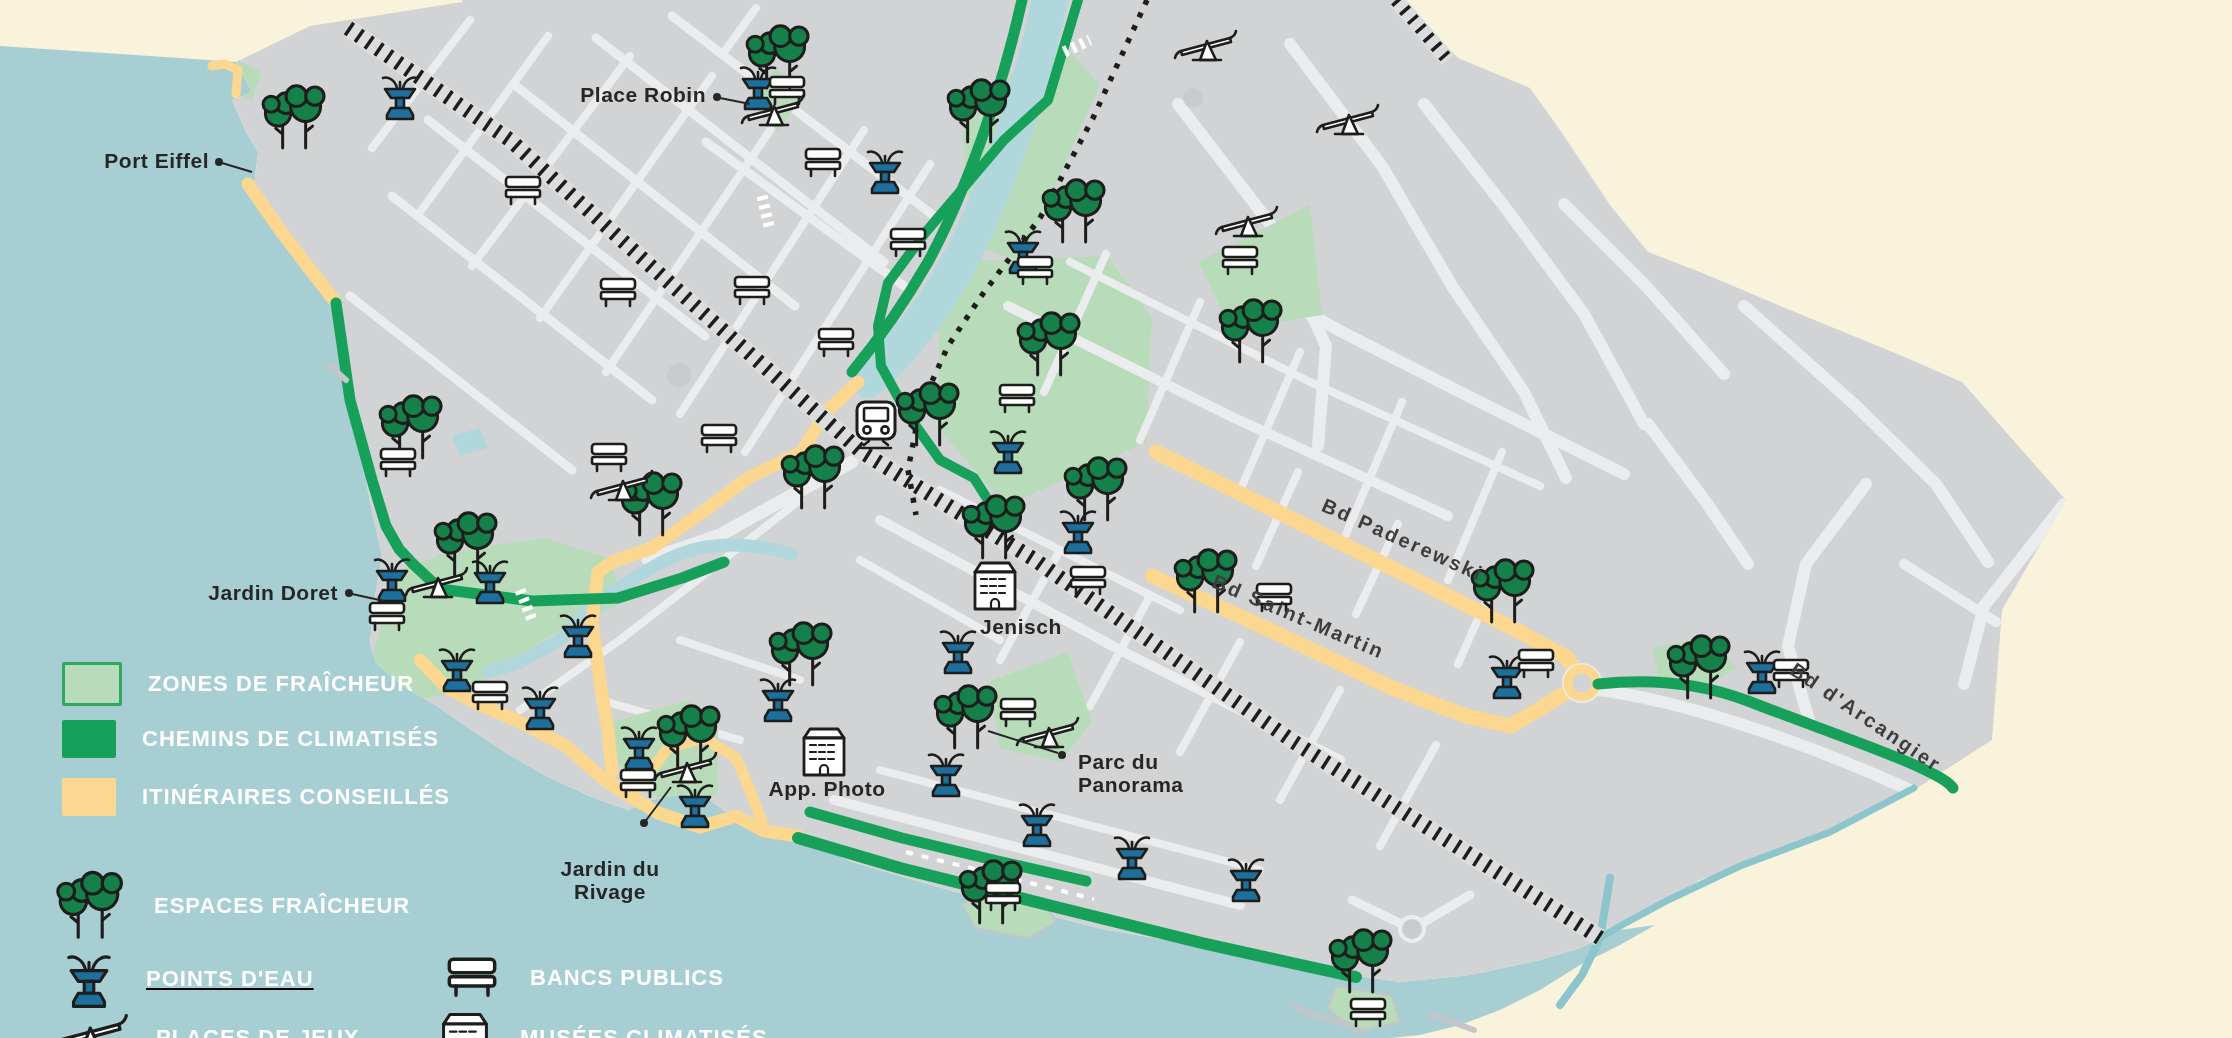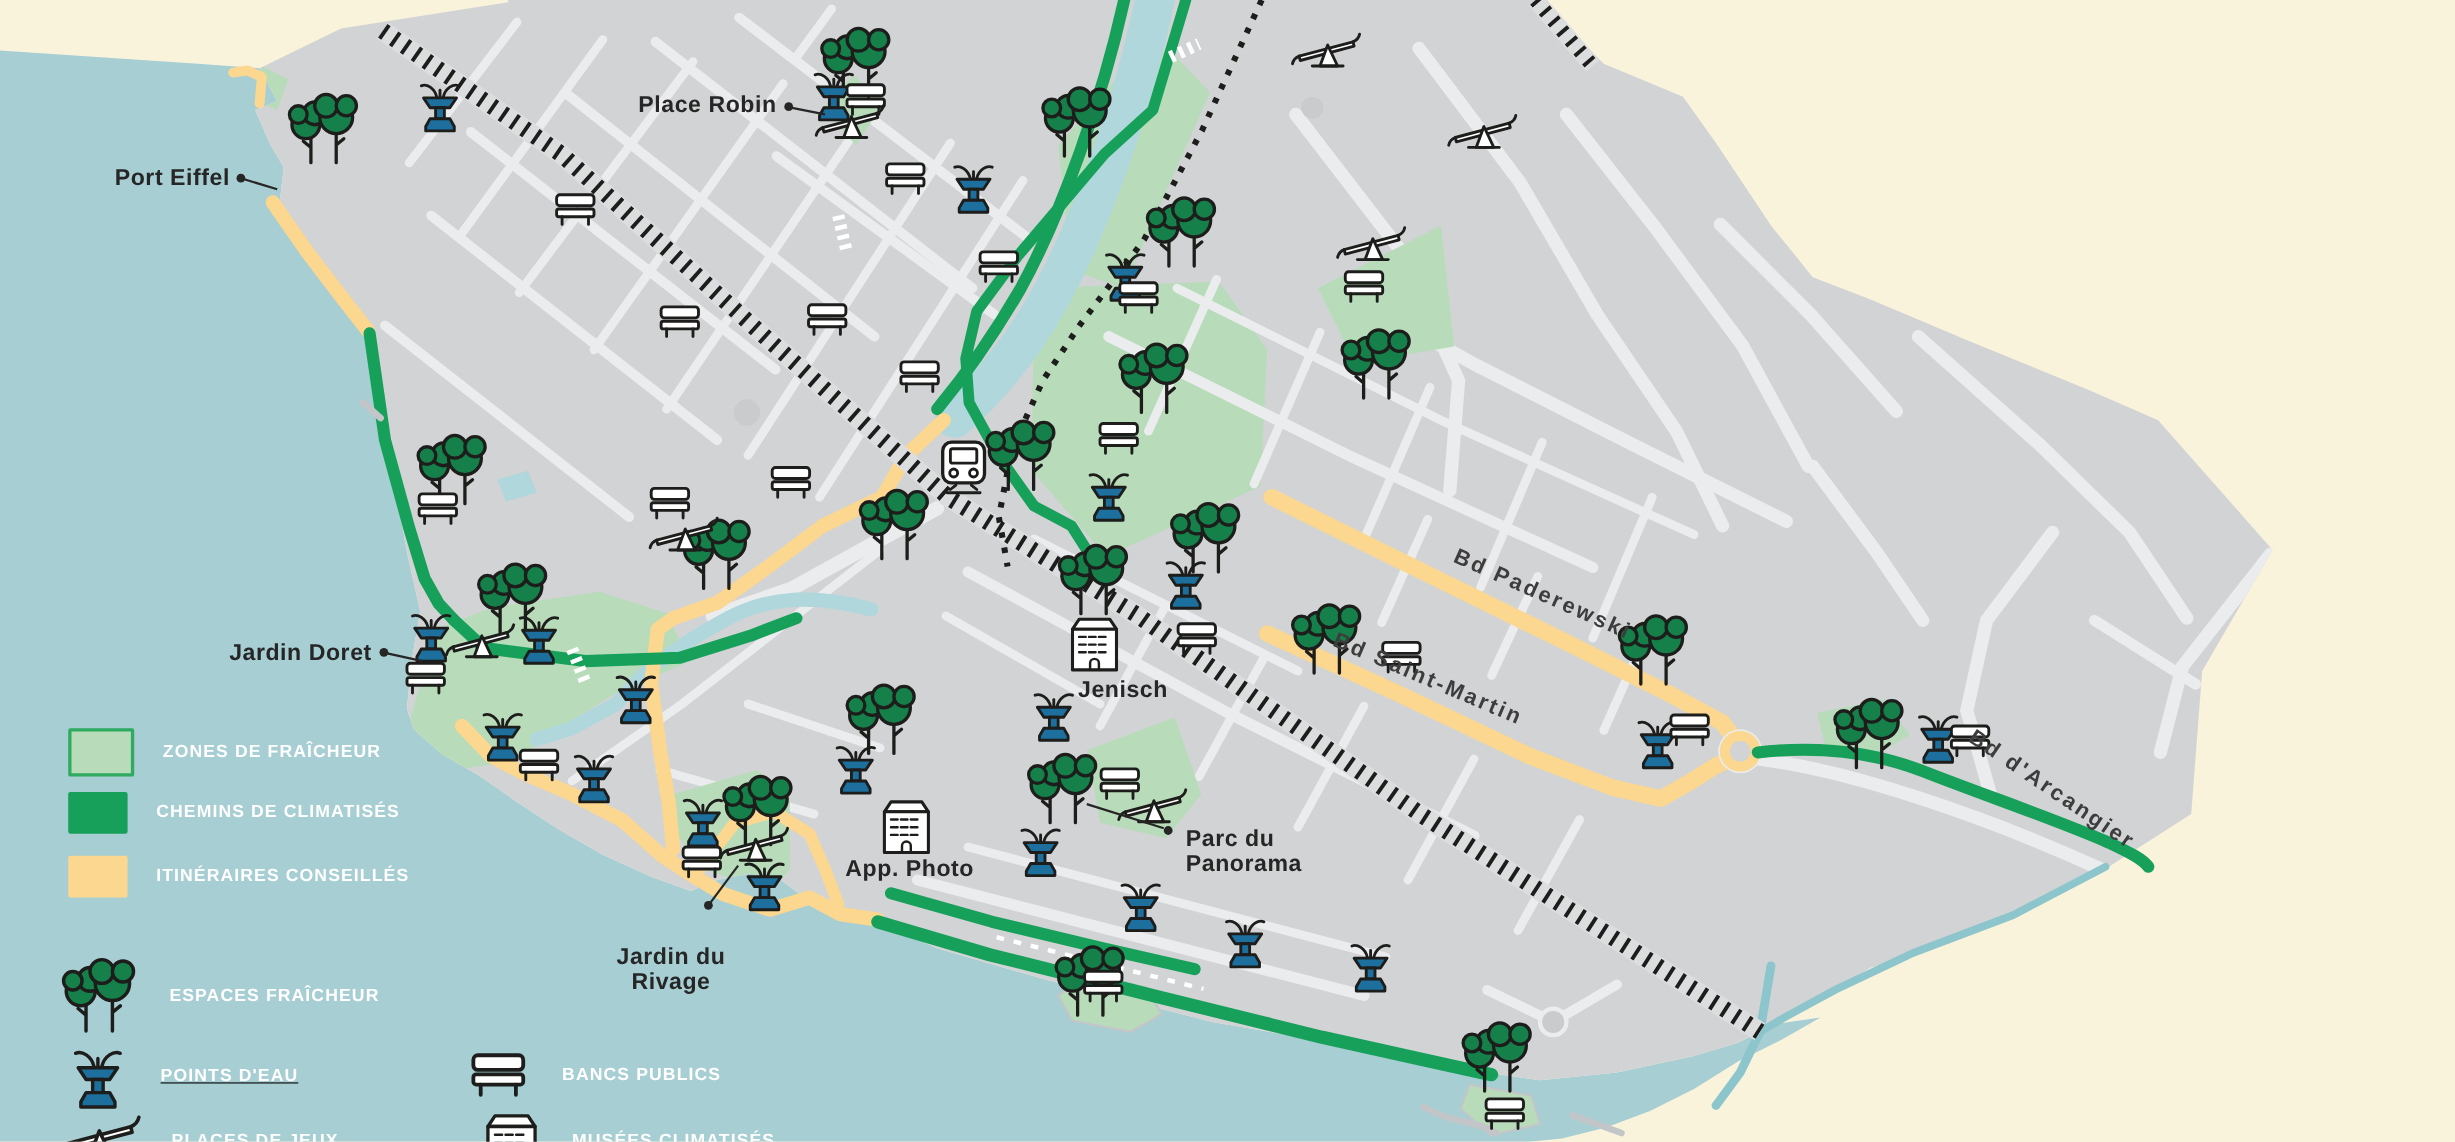--- a/index.html
+++ b/index.html
@@ -8,21 +8,21 @@
     background:#faf3dc;
     font-family:"Liberation Sans", sans-serif;
   }
   #stage{position:absolute;left:0;top:0;width:2232px;height:1038px;}
   svg text{font-family:"Liberation Sans", sans-serif;}
   .legend{position:absolute;left:0;top:0;width:2232px;height:1038px;pointer-events:none;}
   .lrow{position:absolute;display:flex;align-items:center;gap:26px;}
   .swatch{width:54px;height:38px;border-radius:2px;flex:0 0 auto;}
   .licon{flex:0 0 auto;display:flex;align-items:center;justify-content:center;}
   .ltext{
-    color:#ffffff;font-weight:bold;font-size:16px;letter-spacing:1px;
+    color:#ffffff;font-weight:bold;font-size:22px;letter-spacing:1px;
     white-space:nowrap;
   }
 </style>
 </head>
 <body>
 
 <svg id="stage" viewBox="0 0 2232 1038" xmlns="http://www.w3.org/2000/svg">
   <defs>
     <clipPath id="landclip">
       <path d="M236,62 L310,26 462,2 462,0 1400,0 1458,58 1530,88 1560,130 1610,205 1648,252 1700,272 1790,310 1900,355 1962,382 2066,500 2002,610 1992,740 1914,790 1852,824 1770,858 1700,880 1645,915 1600,938 1580,948 1540,960 1470,975 1400,982 1330,972 1252,955 1102,929 952,891 852,862 800,838 780,839 756,833 734,818 710,800 682,794 652,800 628,810 592,797 548,777 508,754 470,729 434,704 402,686 376,663 370,644 374,602 382,556 370,502 358,434 346,368 335,312 324,289 300,252 274,214 254,186 258,152 246,132 232,100 252,92 Z"></path>
@@ -385,21 +385,21 @@
     <span class="ltext">POINTS D'EAU</span>
   </div>
   <div class="lrow" style="left:48px;top:1010px;">
     <span class="licon">
       <svg width="82" height="56" viewBox="-33 -20 66 42">
           <use href="#sym-seesaw"></use>
         </svg>
     </span>
     <span class="ltext">PLACES DE JEUX</span>
   </div>
-  <div class="lrow" style="left:421px;top:950px;">
+  <div class="lrow" style="left:440px;top:950px;">
     <span class="licon">
       <svg width="64" height="56" viewBox="-24 -20 48 42">
           <use href="#sym-bench"></use>
         </svg>
     </span>
     <span class="ltext">BANCS PUBLICS</span>
   </div>
   <div class="lrow" style="left:436px;top:1008px;">
     <span class="licon">
       <svg width="58" height="60" viewBox="-26 -29 52 56">

